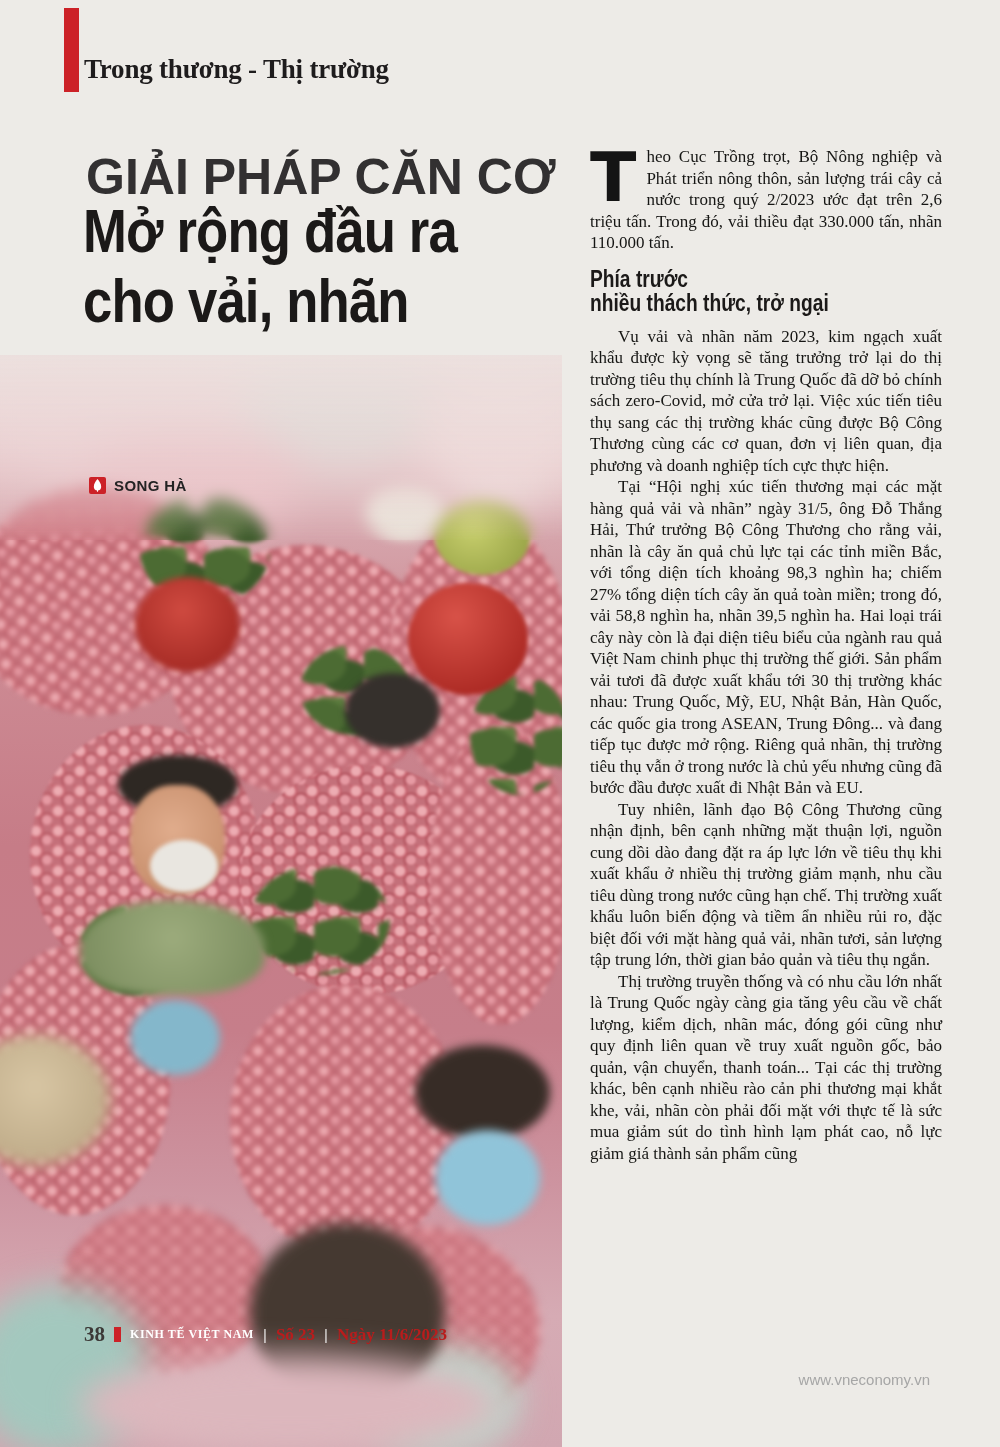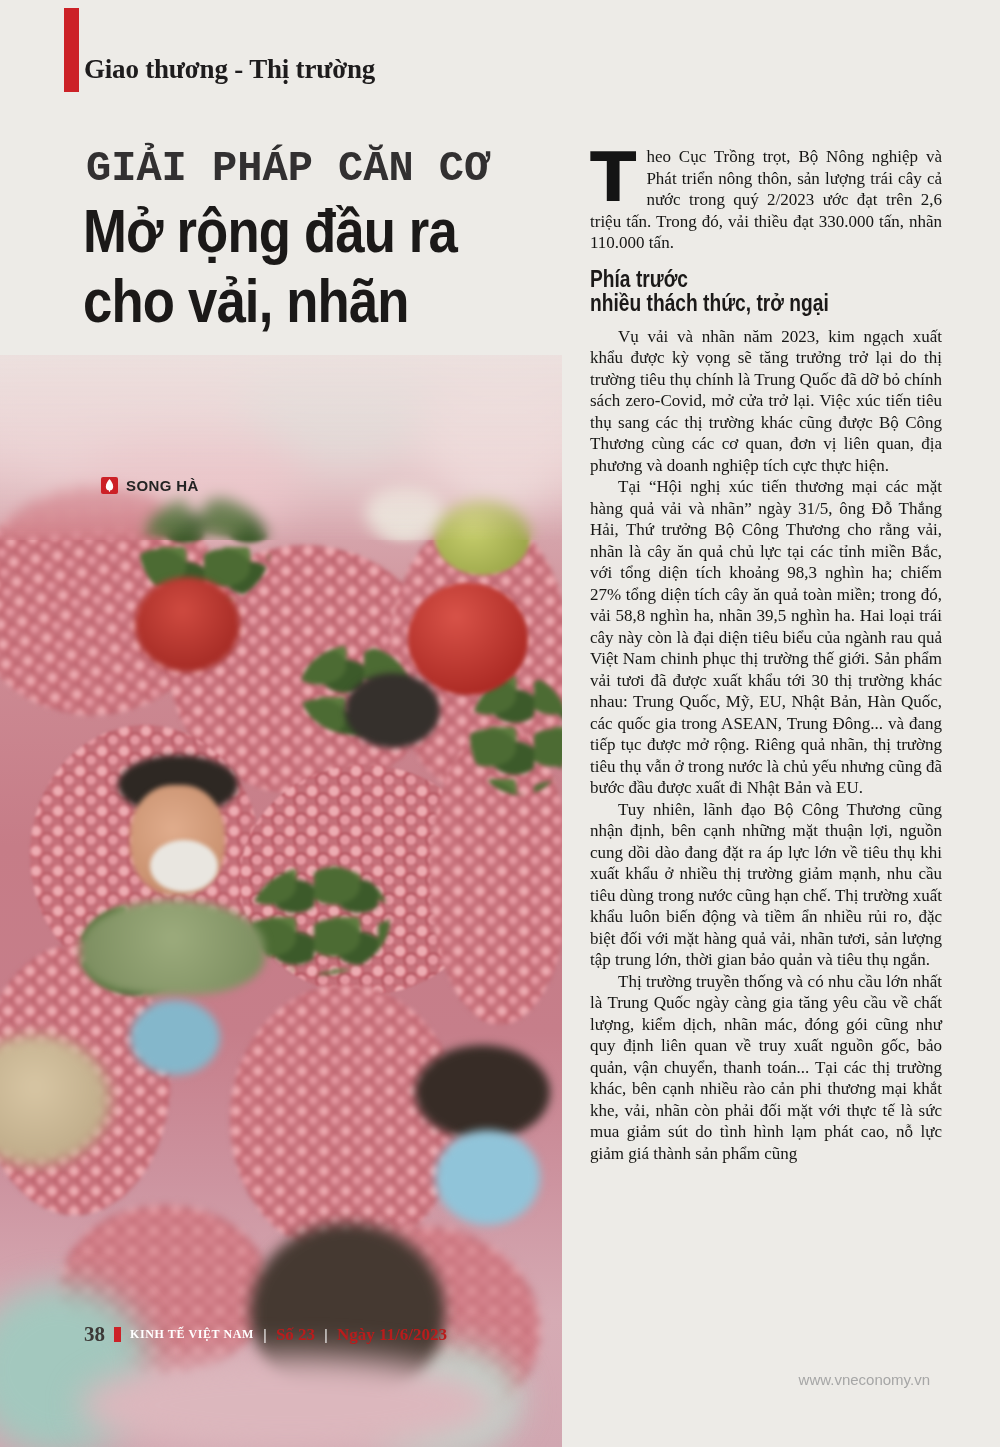--- a/index.html
+++ b/index.html
@@ -6,30 +6,30 @@
   body{background:#edebe7;}
   .page{position:relative;width:1000px;height:1447px;background:#edebe7;overflow:hidden;
         font-family:"Liberation Serif",serif;color:#1d1d1b;}
 
   
   .mast-bar{position:absolute;left:64px;top:8px;width:15px;height:84px;background:#cc2127;}
   .mast-title{position:absolute;left:84px;top:54px;font-family:"Liberation Serif",serif;
         font-weight:bold;font-size:27px;letter-spacing:-0.2px;color:#1e1c1d;white-space:nowrap;}
 
   
-  .kicker{position:absolute;left:86px;top:144px;font-family:Liberation Mono, monospace;
-        font-weight:bold;font-size:42px;line-height:50px;color:#323031;white-space:nowrap;}
+  .kicker{position:absolute;left:86px;top:152px;font-family:Liberation Sans, sans-serif;
+        font-weight:bold;font-size:50px;line-height:50px;color:#323031;white-space:nowrap;}
   .headline{position:absolute;left:83px;top:196px;font-family:"Liberation Sans",sans-serif;
         font-weight:bold;font-size:62px;line-height:70px;letter-spacing:-1px;color:#1b1918;
         transform:scaleX(0.85);transform-origin:0 0;white-space:nowrap;}
 
   
   .standfirst{position:absolute;left:85px;top:366px;width:466px;z-index:30;
         font-family:"Liberation Sans",sans-serif;font-size:17.5px;line-height:23px;color:#4a4a4c;}
-  .byline{position:absolute;left:101px;top:477px;z-index:30;display:flex;align-items:center;gap:8px;}
+  .byline{position:absolute;left:89px;top:477px;z-index:30;display:flex;align-items:center;gap:8px;}
   .byline-badge{width:17px;height:17px;background:#cc2127;border-radius:2px;
         display:flex;align-items:center;justify-content:center;}
   .byline-name{font-family:"Liberation Sans",sans-serif;font-weight:bold;font-size:15px;
         letter-spacing:0.4px;color:#232323;}
 
   
   .photo{position:absolute;left:0;top:355px;width:562px;height:1092px;overflow:hidden;z-index:10;
         background:linear-gradient(180deg,#eadedc 0%,#e2c3c6 9%,#d5a3aa 17%,#cd8b94 27%,
                    #c67c87 45%,#c67e8a 62%,#cd94a0 76%,#d6abb4 88%,#d1a7b1 100%);}
   .blob{position:absolute;border-radius:50%;}
@@ -65,21 +65,21 @@
   .issue,.date{font-family:"Liberation Serif",serif;font-weight:bold;font-size:17px;color:#b91c1c;}
   .website{position:absolute;right:70px;top:1371px;font-family:"Liberation Sans",sans-serif;
         font-size:15px;color:#a6a6a6;margin-left:12px;}
 </style>
 </head>
 <body>
 
 <div class="page">
 
   <div class="mast-bar"></div>
-  <div class="mast-title">Giao thương - Thị trường</div>
+  <div class="mast-title">Trong thương - Thị trường</div>
 
   <div class="kicker">GIẢI PHÁP CĂN CƠ</div>
   <div class="headline">
     <div>Mở rộng đầu ra</div>
     <div>cho vải, nhãn</div>
   </div>
 
   <div class="photo">
 
     <div class="blob" style="left:-20px;top:-20px;width:280px;height:150px;background:#ecd3d4;filter:blur(22px);"></div>

